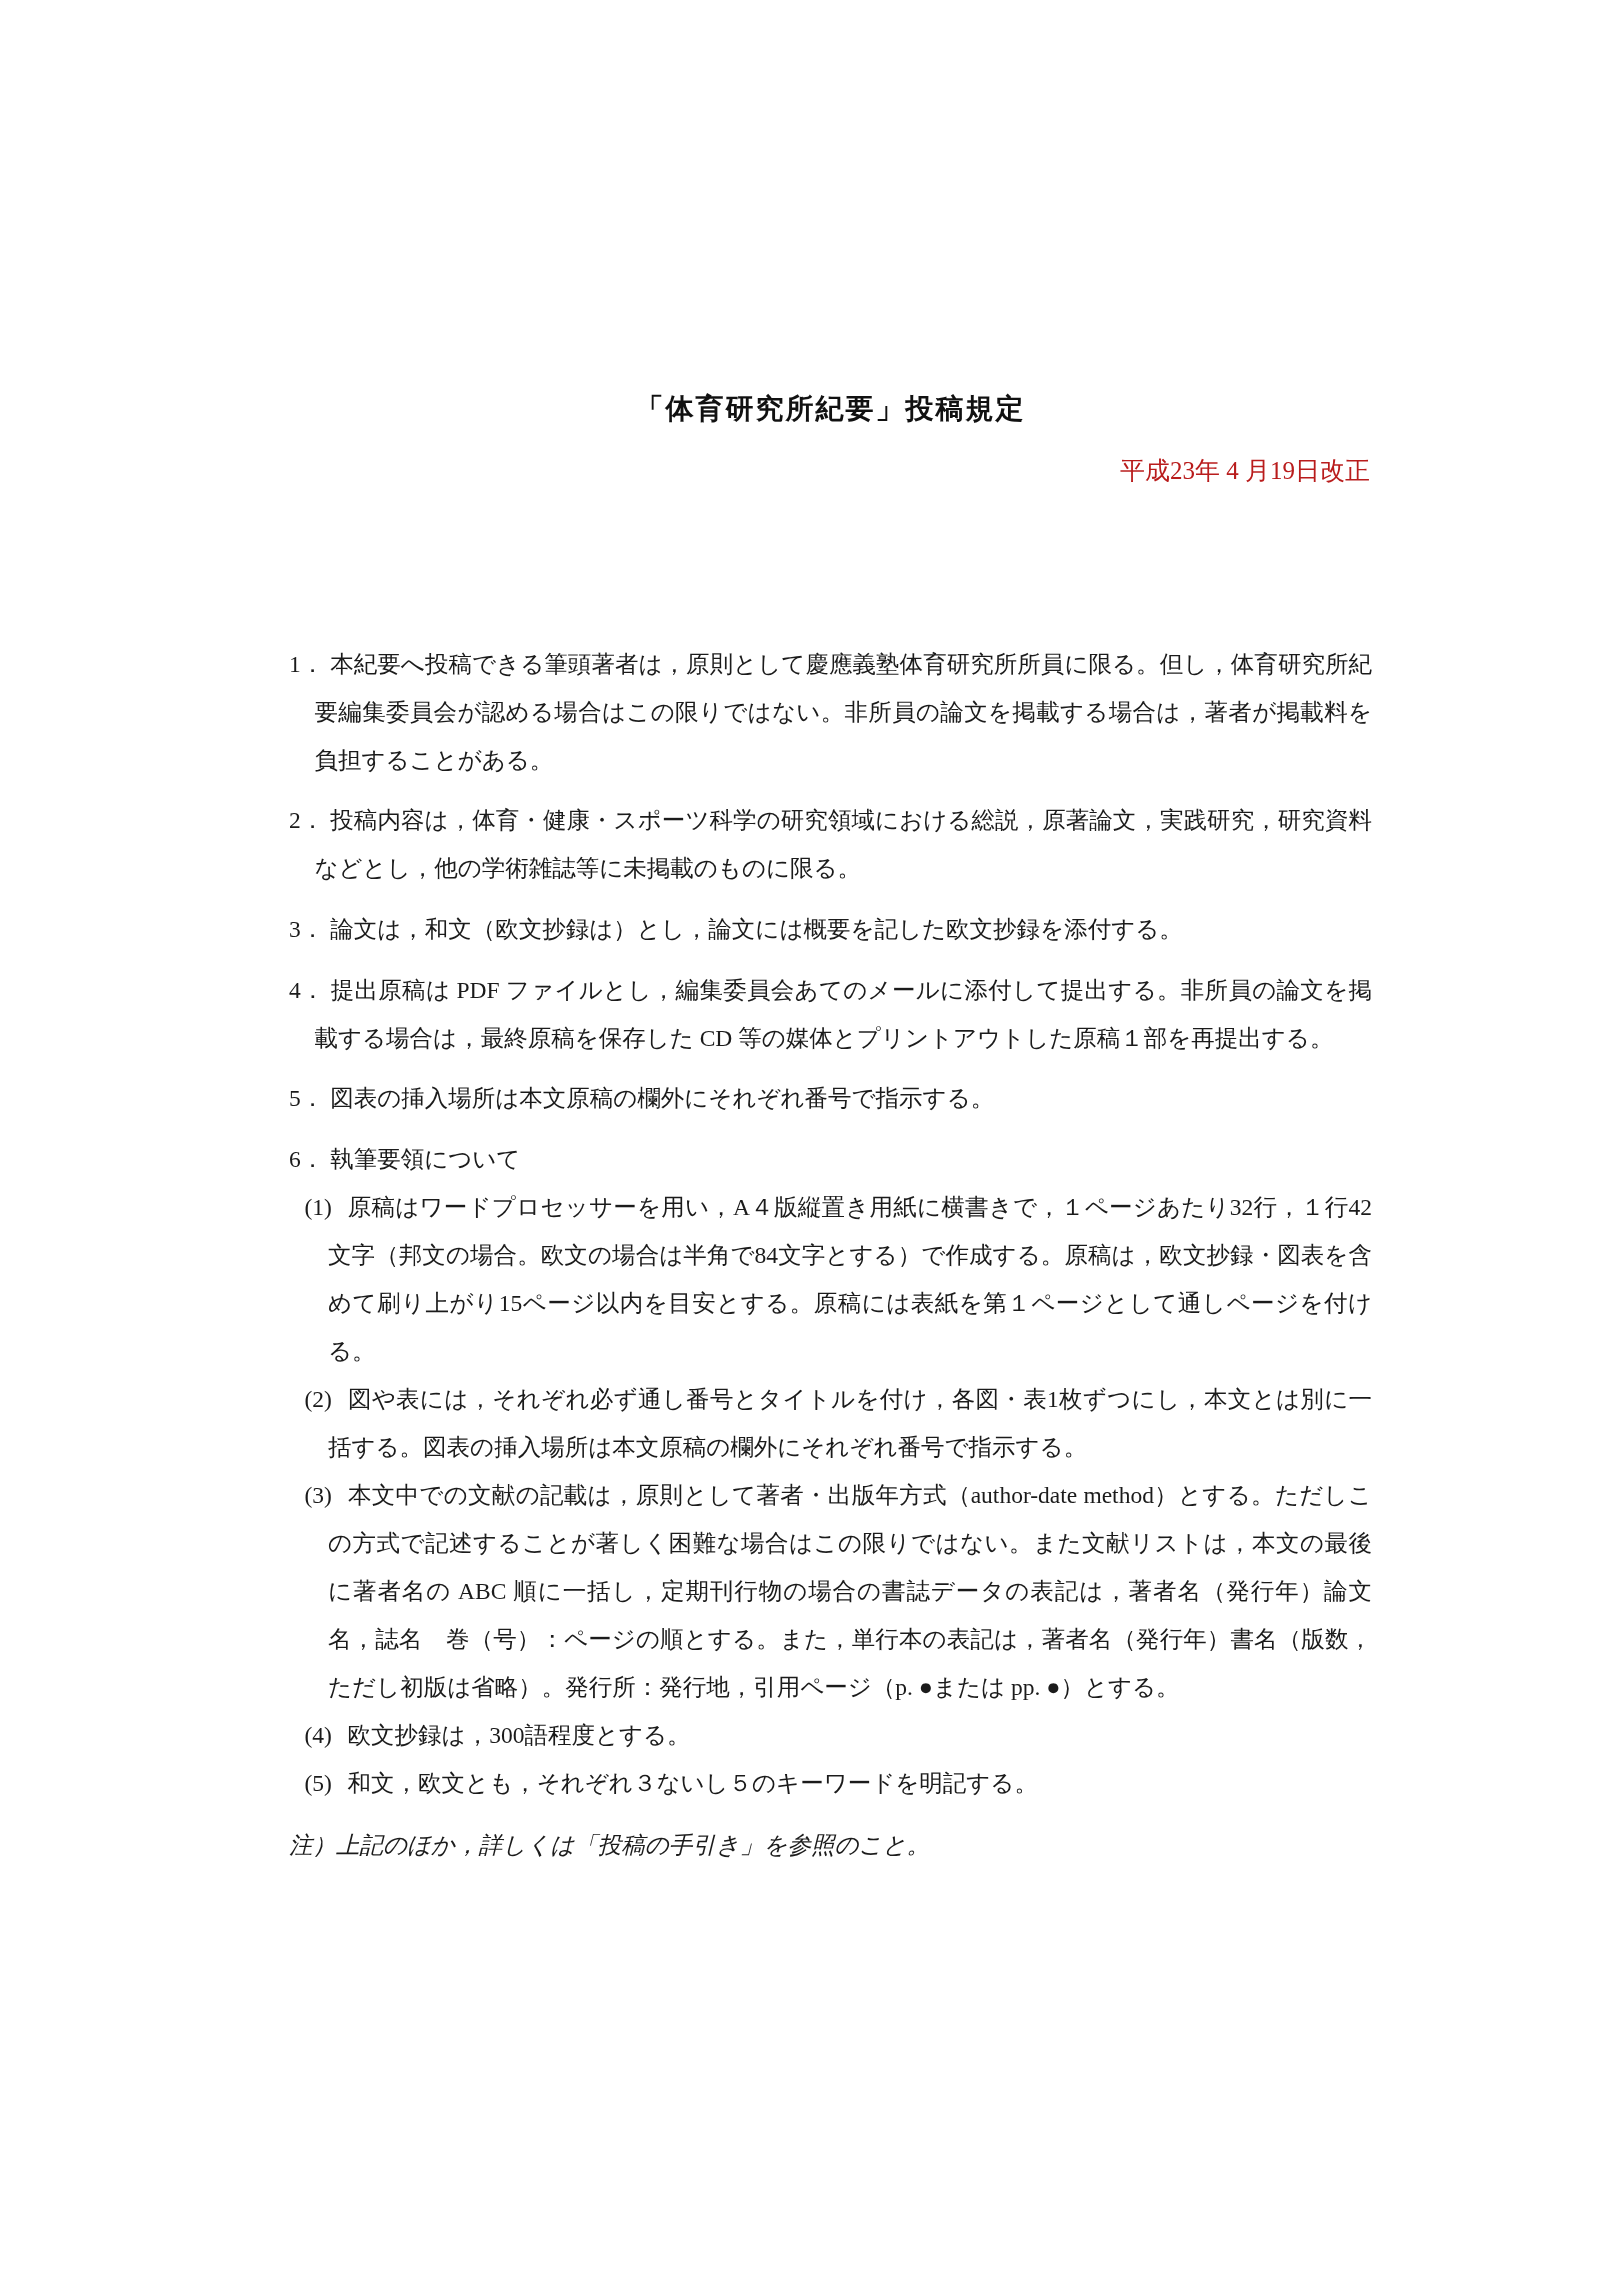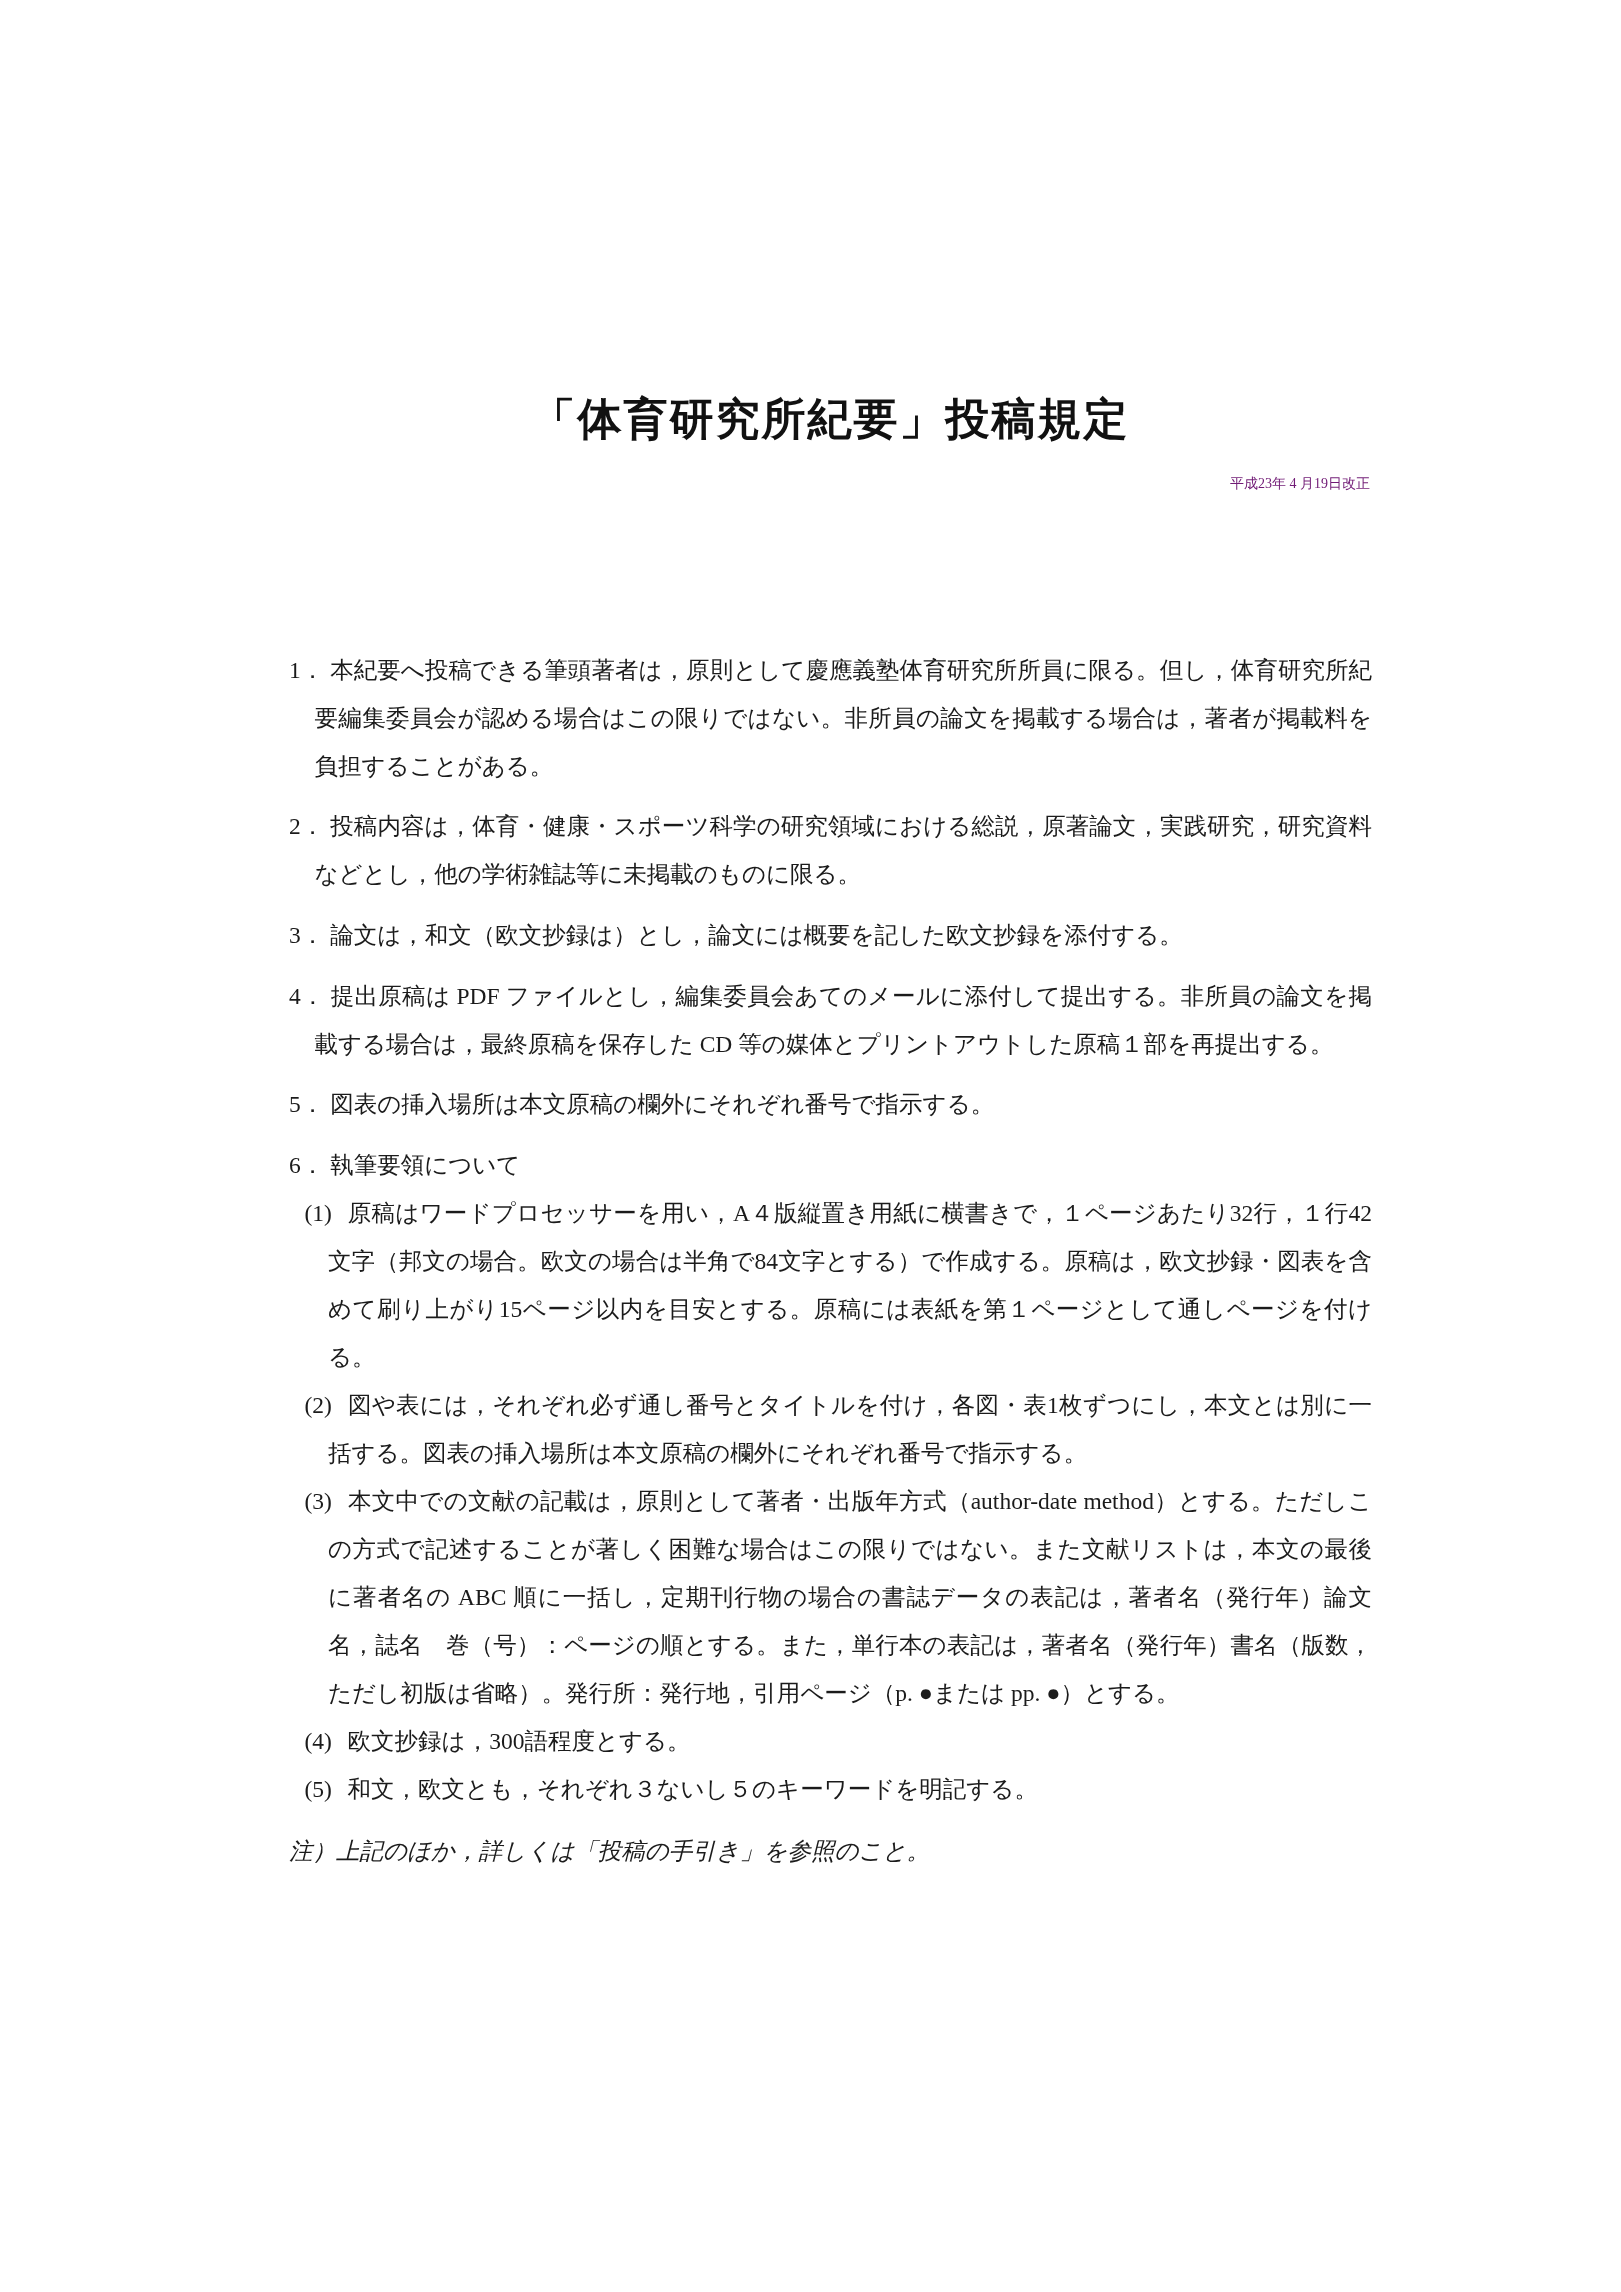--- a/index.html
+++ b/index.html
@@ -16,32 +16,32 @@
       height: 2293px;
       background: #ffffff;
       position: relative;
     }
     .content {
       width: 1083px;
       margin-left: 289px;
       padding-top: 390px;
     }
     .title {
-      font-size: 44px;
+      font-size: 28px;
       font-weight: 600;
       text-align: center;
       letter-spacing: 2px;
       color: #111111;
     }
     .date {
       margin-top: 25.5px;
-      font-size: 14px;
+      font-size: 25px;
       text-align: right;
       padding-right: 2px;
-      color: #701a75;
+      color: #b91c1c;
     }
     .doc-body {
       margin-top: 153px;
       font-size: 23.5px;
       line-height: 48px;
       text-align: justify;
     }
     .item {
       padding-left: 25.5px;
       text-indent: -25.5px;

